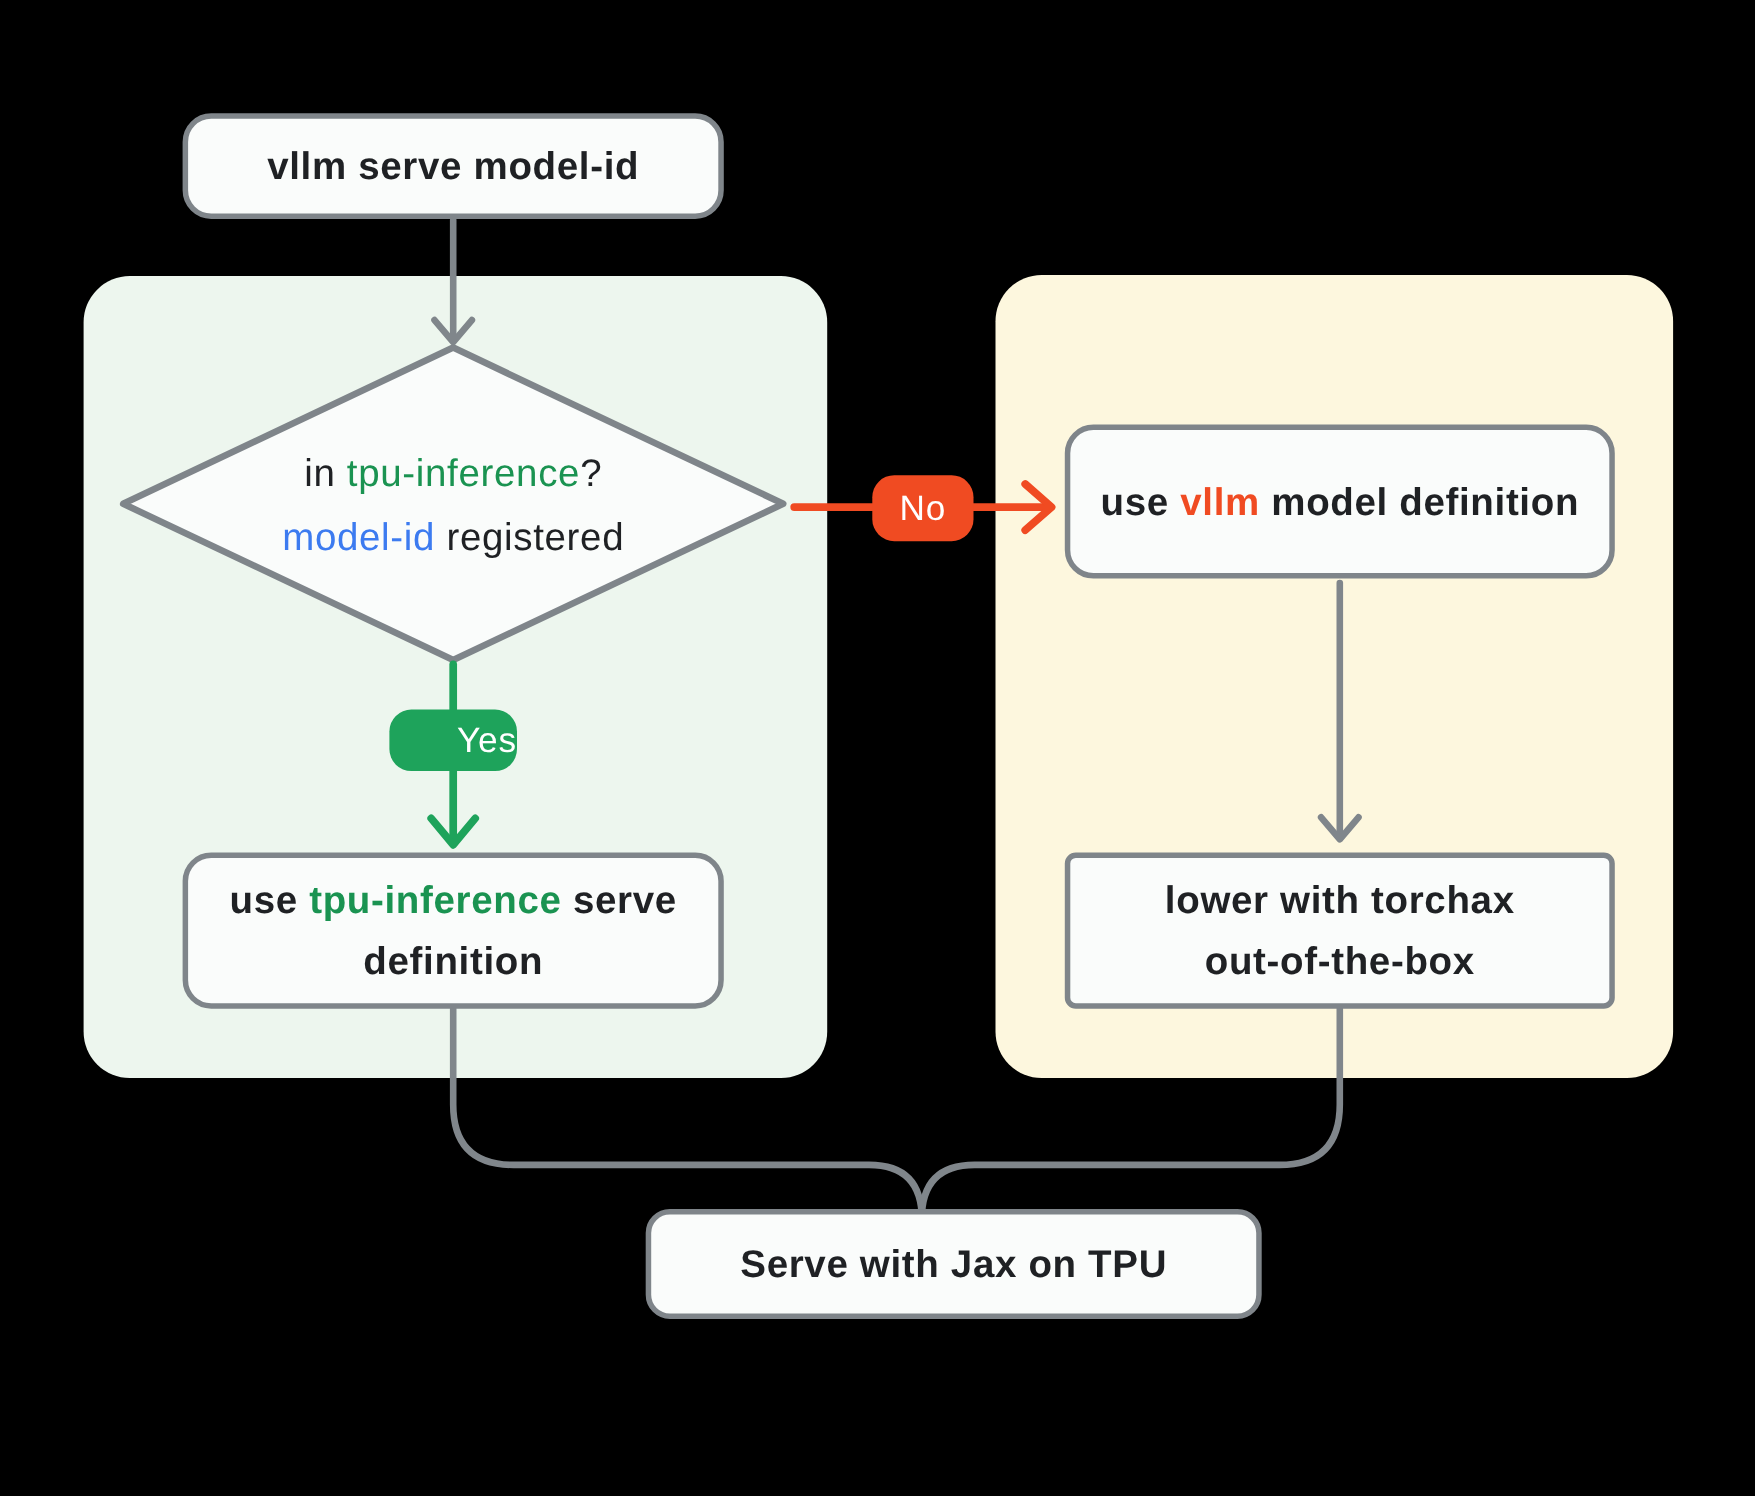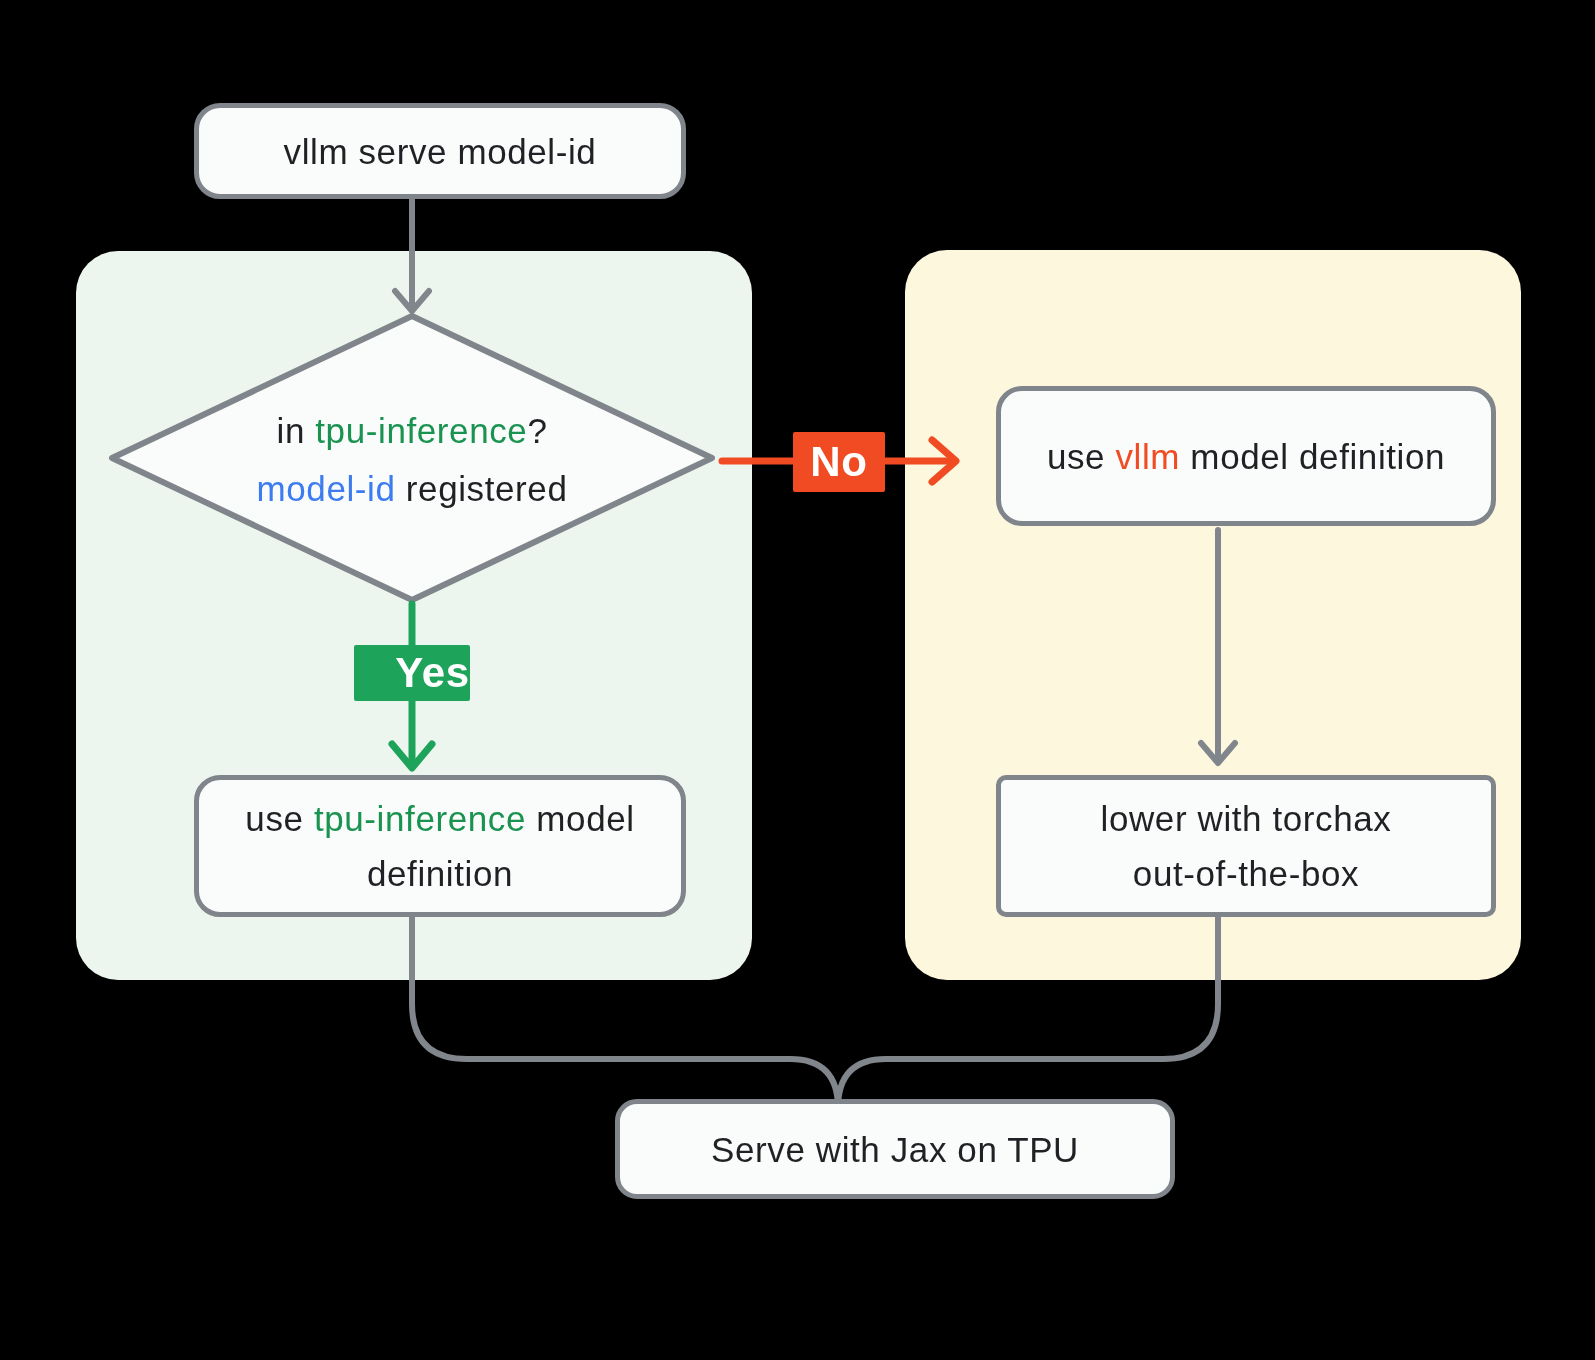--- a/index.html
+++ b/index.html
@@ -19,38 +19,38 @@
   .panel{position:absolute; border-radius:42px;}
   .panel.green{left:76px; top:251px; width:676px; height:729px; background:var(--green-panel);}
   .panel.yellow{left:905px; top:250px; width:616px; height:730px; background:var(--yellow-panel);}
   .arrow-layer{position:absolute; left:0; top:0; width:1595px; height:1360px; pointer-events:none;}
   .node{
     position:absolute; box-sizing:border-box;
     background:var(--node-fill);
     border:5px solid var(--node-border);
     border-radius:26px;
     display:flex; flex-direction:column; align-items:center; justify-content:center;
-    font-size:35px; font-weight:400; letter-spacing:0.6px; text-align:center;
-    line-height:55px; white-space:pre-wrap;margin-left:28px;
+    font-size:35px; font-weight:700; letter-spacing:0.6px; text-align:center;
+    line-height:55px; white-space:pre-wrap;
   }
   .node-start{left:166px; top:103px; width:492px; height:96px;}
   .node-use-tpu{left:166px; top:775px; width:492px; height:142px;}
   .node-use-vllm{left:968px; top:386px; width:500px; height:140px;}
   .node-lower{left:968px; top:775px; width:500px; height:142px;border-radius:10px;}
   .node-serve{left:587px; top:1099px; width:560px; height:100px; border-radius:22px;}
   .diamond-text{
     position:absolute; left:162px; top:398px; width:500px; height:124px;
     display:flex; flex-direction:column; align-items:center; justify-content:center;
     font-size:35px; font-weight:500; letter-spacing:0.6px; text-align:center;
     line-height:58px; white-space:pre-wrap;
   }
   .badge{
     position:absolute; display:flex; align-items:center; justify-content:center;
-    color:var(--badge-text); font-size:42px; font-weight:700; letter-spacing:0.8px;
-    border-radius:2px;
+    color:var(--badge-text); font-size:32px; font-weight:400; letter-spacing:0.8px;
+    border-radius:20px;
   }
   .badge.yes{left:354px; top:645px; width:116px; height:56px; background:var(--yes-green);justify-content:flex-end;}
   .badge.no{left:793px; top:432px; width:92px; height:60px; background:var(--orange);}
   .t-blue{color:var(--blue-text);}
   .t-green{color:var(--green-text);}
   .t-orange{color:var(--orange);}
   .t-dark{color:var(--dark-text);}
 </style>
 </head>
 <body>
@@ -98,21 +98,21 @@
   <div class="diamond-text">
     <span><span class="t-dark">in </span><span class="t-green">tpu-inference</span><span class="t-dark">?</span></span>
     <span><span class="t-blue">model-id</span><span class="t-dark"> registered</span></span>
   </div>
 
   <div class="node node-use-vllm">
     <span><span class="t-dark">use </span><span class="t-orange">vllm</span><span class="t-dark"> model definition</span></span>
   </div>
 
   <div class="node node-use-tpu">
-    <span><span class="t-dark">use </span><span class="t-green">tpu-inference</span><span class="t-dark"> model</span></span>
+    <span><span class="t-dark">use </span><span class="t-green">tpu-inference</span><span class="t-dark"> serve</span></span>
     <span class="t-dark">definition</span>
   </div>
 
   <div class="node node-lower">
     <span>lower with torchax</span>
     <span>out-of-the-box</span>
   </div>
 
   <div class="node node-serve">
     <span>Serve with Jax on TPU</span>

